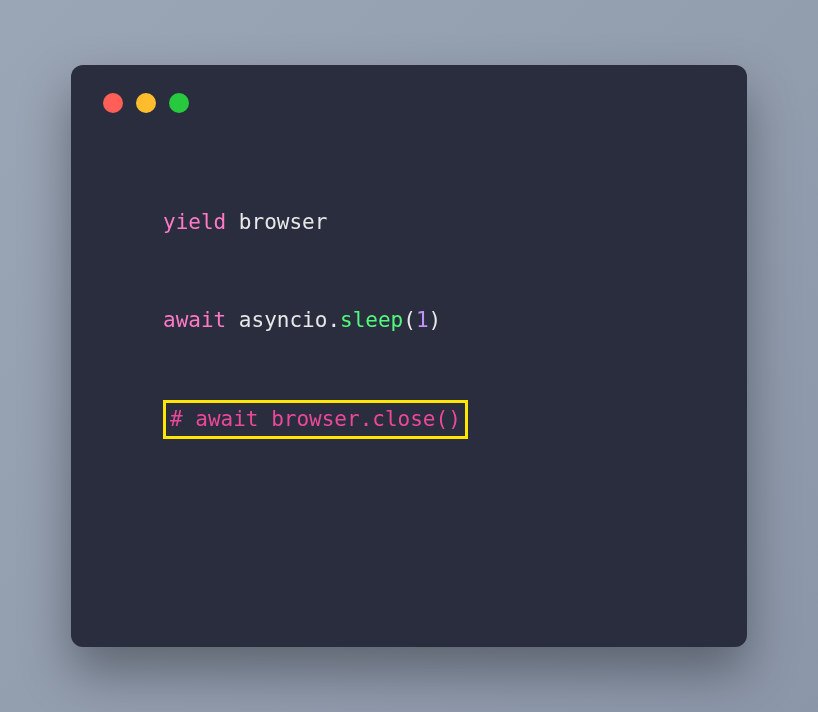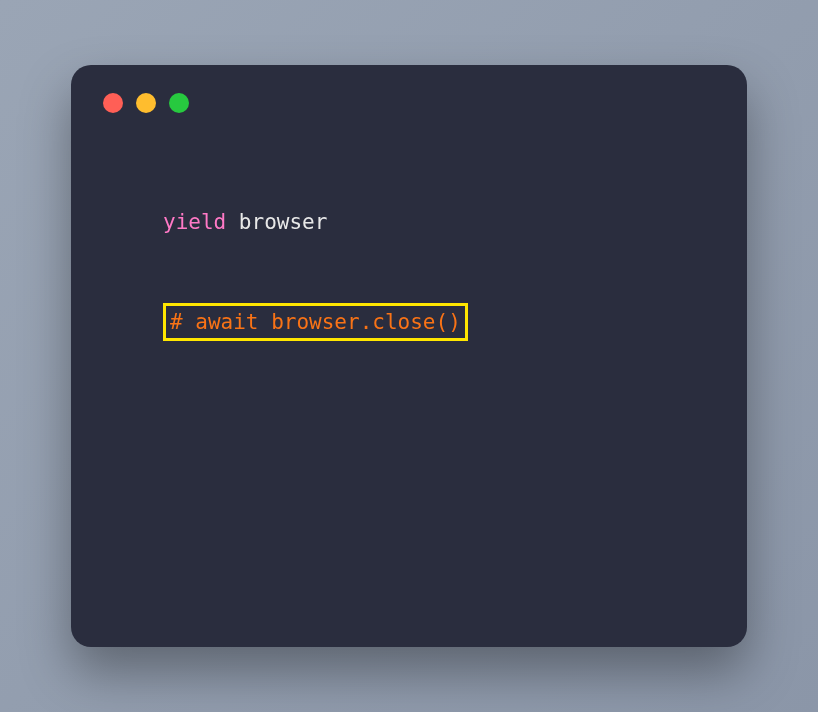--- a/index.html
+++ b/index.html
@@ -9,21 +9,21 @@
       background: linear-gradient(135deg, #9aa5b5 0%, #8b96a8 100%);
       display: flex;
       align-items: center;
       justify-content: center;
       font-family: 'Menlo', 'Monaco', 'Consolas', monospace;
     }
     .window {
       width: 676px;
       height: 582px;
       background: #2a2d3e;
-      border-radius: 20px;
+      border-radius: 12px;
       box-shadow: 0 25px 50px rgba(0,0,0,0.35);
       padding: 28px 32px;
       overflow: hidden;
     }
     .traffic-lights {
       display: flex;
       gap: 13px;
       margin-bottom: 28px;
     }
     .dot {
@@ -39,21 +39,21 @@
       line-height: 1.55;
       white-space: pre;
       color: #e8e8e8;
     }
     .indent1 { padding-left: 60px; }
     .indent0 { padding-left: 0; }
     .kw-yield { color: #ff79c6; }
     .kw-await { color: #ff79c6; }
     .ident { color: #e8e8e8; }
     .method { color: #50fa7b; }
-    .comment { color: #f97316; }
+    .comment { color: #ec4899; }
     .num { color: #bd93f9; }
     .punct { color: #e8e8e8; }
     .highlight-box {
       display: inline-block;
       border: 3px solid #ffe600;
       padding: 0 4px;
       margin: -1px 0;
     }
     .line { display: block; }
     .blank { height: 32px; }
@@ -62,20 +62,21 @@
 <body>
 
 <div class="window">
   <div class="traffic-lights">
     <div class="dot red"></div>
     <div class="dot yellow"></div>
     <div class="dot green"></div>
   </div>
   <div class="code">
     <span class="line indent1"><span class="kw-yield">yield</span><span class="ident"> browser</span></span>
+    <span class="line indent1"><span class="kw-await">await</span><span class="ident"> asyncio</span><span class="punct">.</span><span class="method">sleep</span><span class="punct">(</span><span class="num">1</span><span class="punct">)</span></span>
     <span class="line indent1"><span class="highlight-box"><span class="comment"># await browser.close()</span></span></span>
     <div class="blank"></div>
     
     
     
     
     
   </div>
 </div>
 

